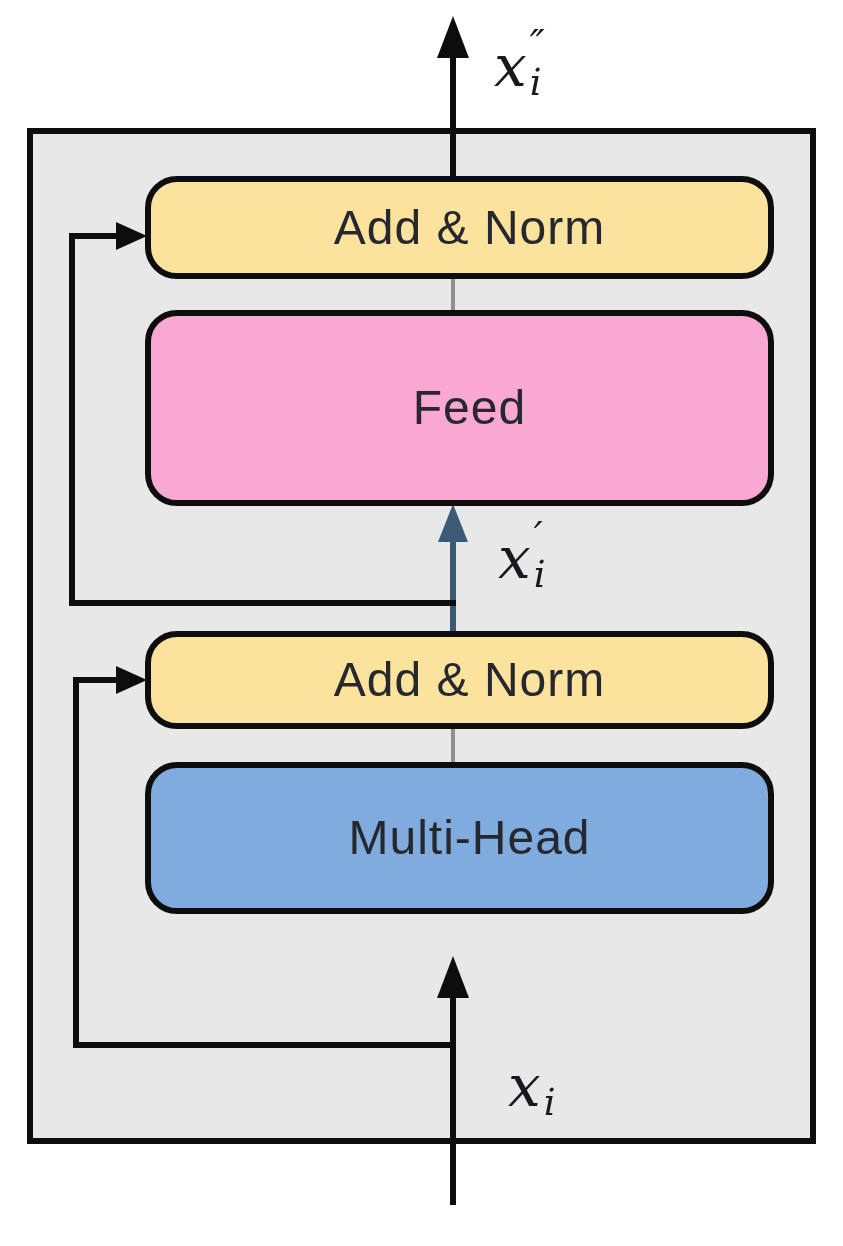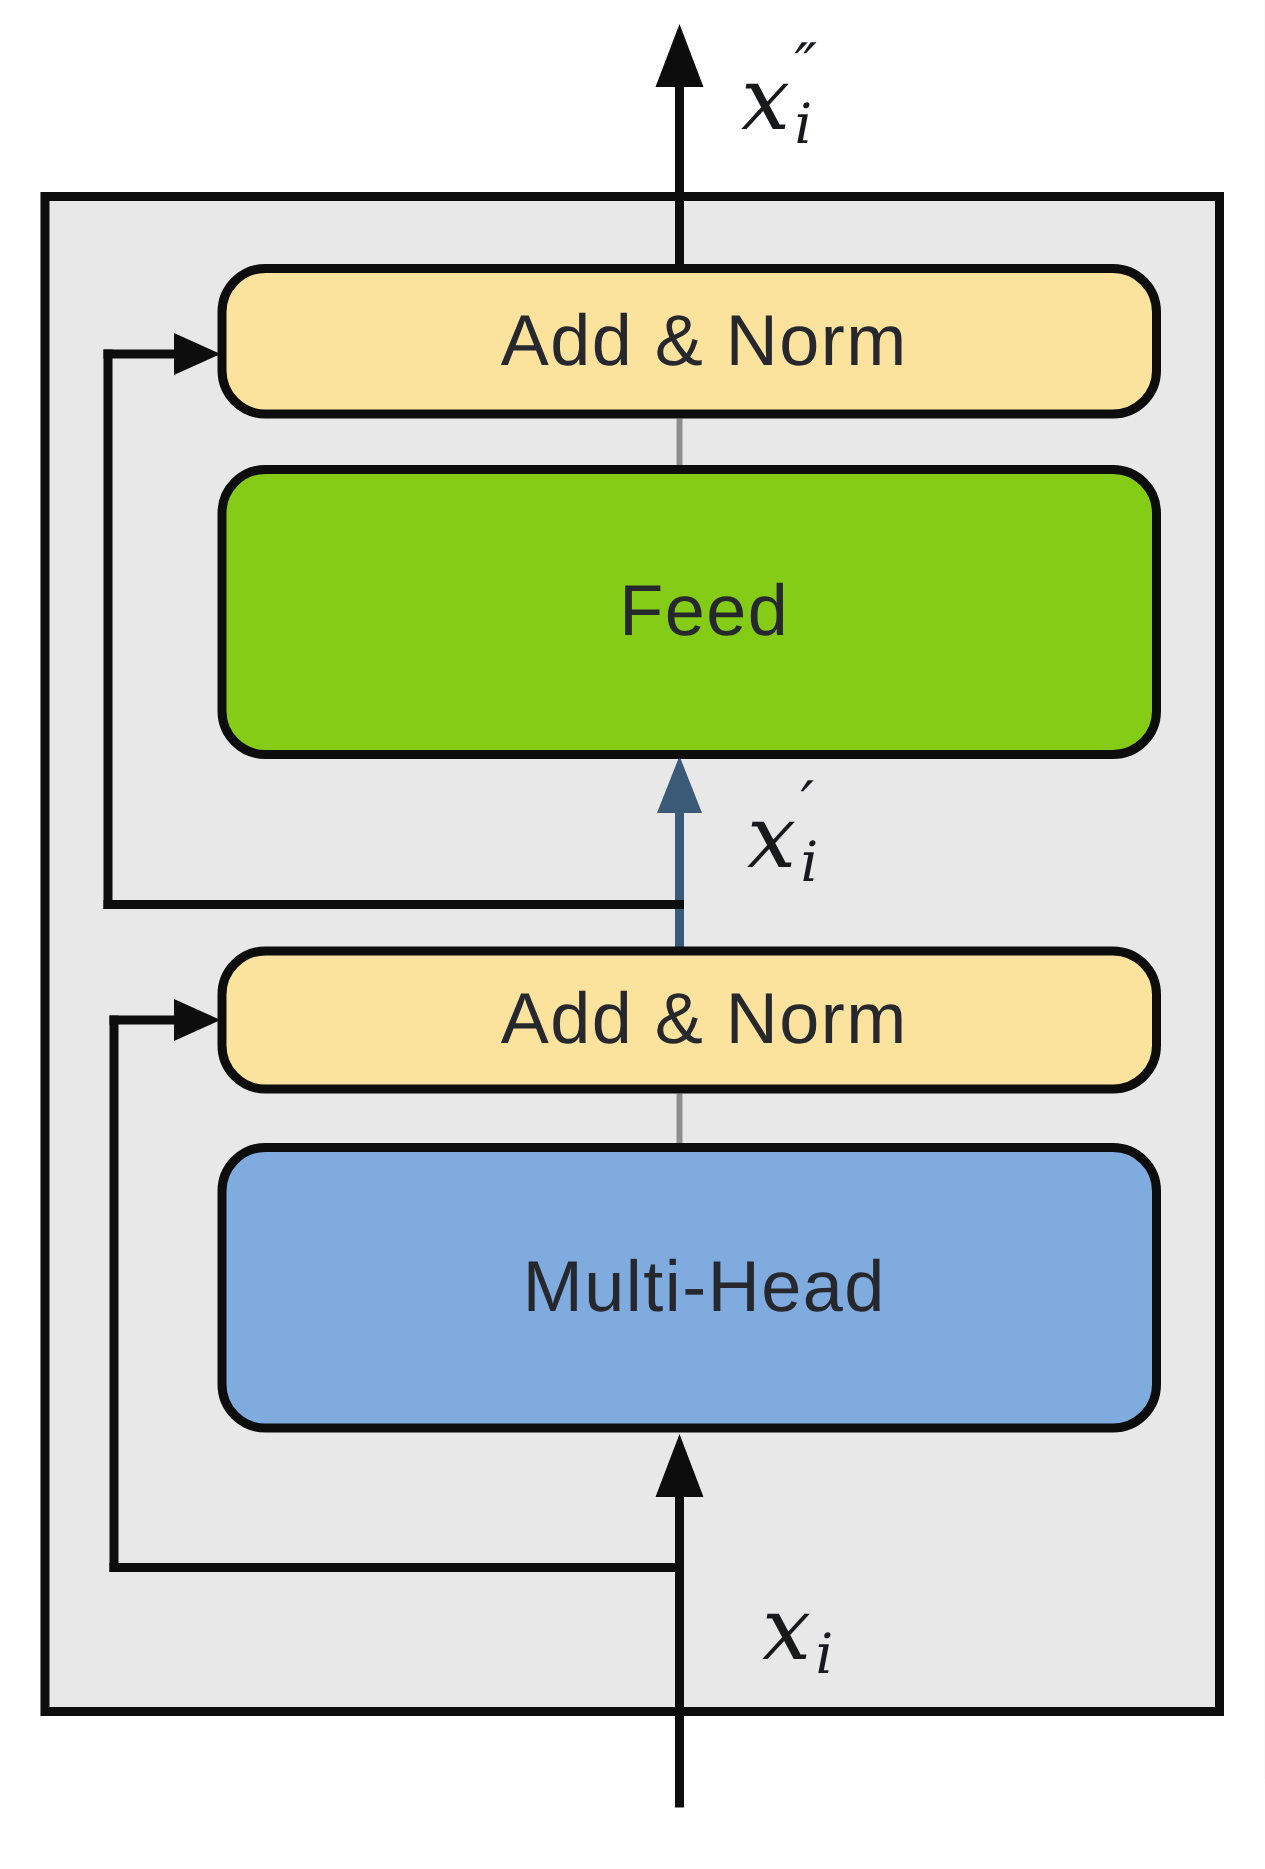--- a/index.html
+++ b/index.html
@@ -53,26 +53,26 @@
     justify-content: center;
     z-index: 4;
     color: #26282e;
     font-size: 48px;
     line-height: 60px;
     text-align: center;
     letter-spacing: 1px;
     padding-left: 20px;
   }
   .block.yellow { background: #fbe39e; }
-  .block.green  { background: #84cc16; }
+  .block.green  { background: #f9a8d4; }
   .block.blue   { background: #7fabde; }
   .an1 { top: 176px; height: 103px; }
   .ff  { top: 310px; height: 196px; }
   .an2 { top: 631px; height: 98px;  }
-  .mha { top: 762px; height: 193px; }
+  .mha { top: 762px; height: 152px; }
   
   .mlabel {
     position: absolute;
     z-index: 5;
     font-family: "DejaVu Serif", serif;
     font-style: italic;
     color: #17191c;
     display: flex;
     align-items: center;
   }

